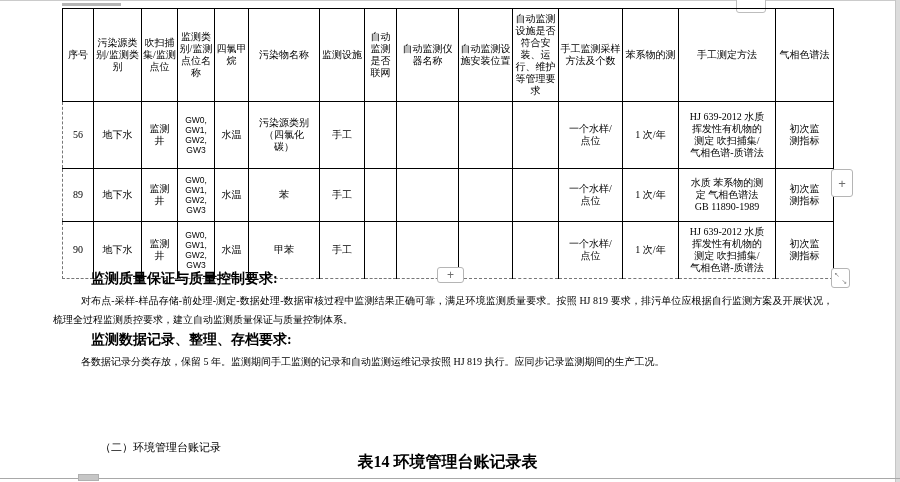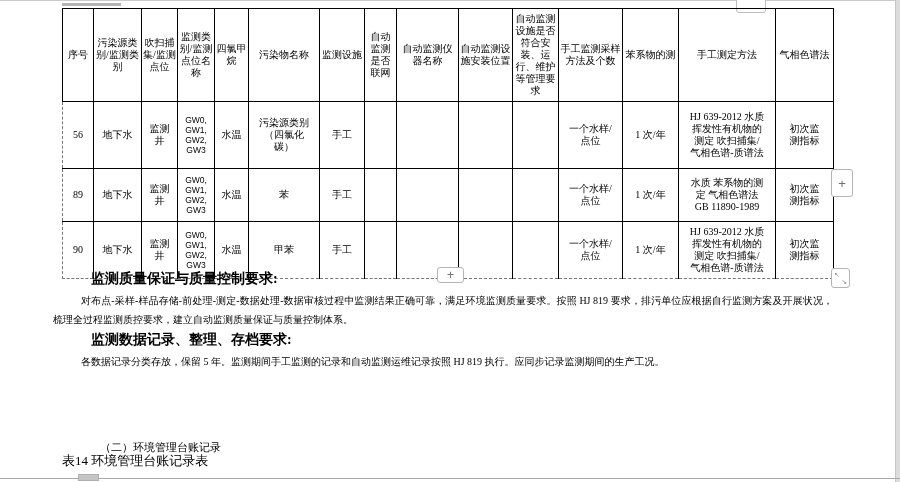--- a/index.html
+++ b/index.html
@@ -37,22 +37,22 @@
   .resize .se { right:2px; bottom:2px; }
 
   .doc-text { position:absolute; left:53px; width:780px;font-family:Liberation Serif, serif; }
   .bold-head { font-weight:bold; font-size:14px; line-height:16px; padding-left:38px; }
   .para { font-size:10px; line-height:19px; text-indent:28px; text-align:justify; }
   #qa-heading { top:271px; }
   #qa-para { top:291px; }
   #rec-heading { top:332px; }
   #rec-para { top:352px; }
   .section-heading { position:absolute; left:100px; top:408px; font-weight:normal; font-size:11px;margin-top:32px; }
-  .table-caption { position:absolute; left:62px; top:452px; width:771px; text-align:left;
-    font-weight:normal; font-size:13px; }
+  .table-caption { position:absolute; left:62px; top:452px; width:771px; text-align:center;
+    font-weight:bold; font-size:16px; }
 
   .v-strip { position:absolute; right:0; top:0; width:4px; height:482px; background:#dcdcdc; border-left:1px solid #c6c6c6; }
   .h-line { position:absolute; left:0; top:478px; width:900px; height:1px; background:#a8a8a8; }
   .h-thumb { position:absolute; left:78px; top:474px; width:19px; height:5px; background:#c6c6c6; border:1px solid #b0b0b0; }
 </style>
 </head>
 <body>
 
 <div class="page">
 

